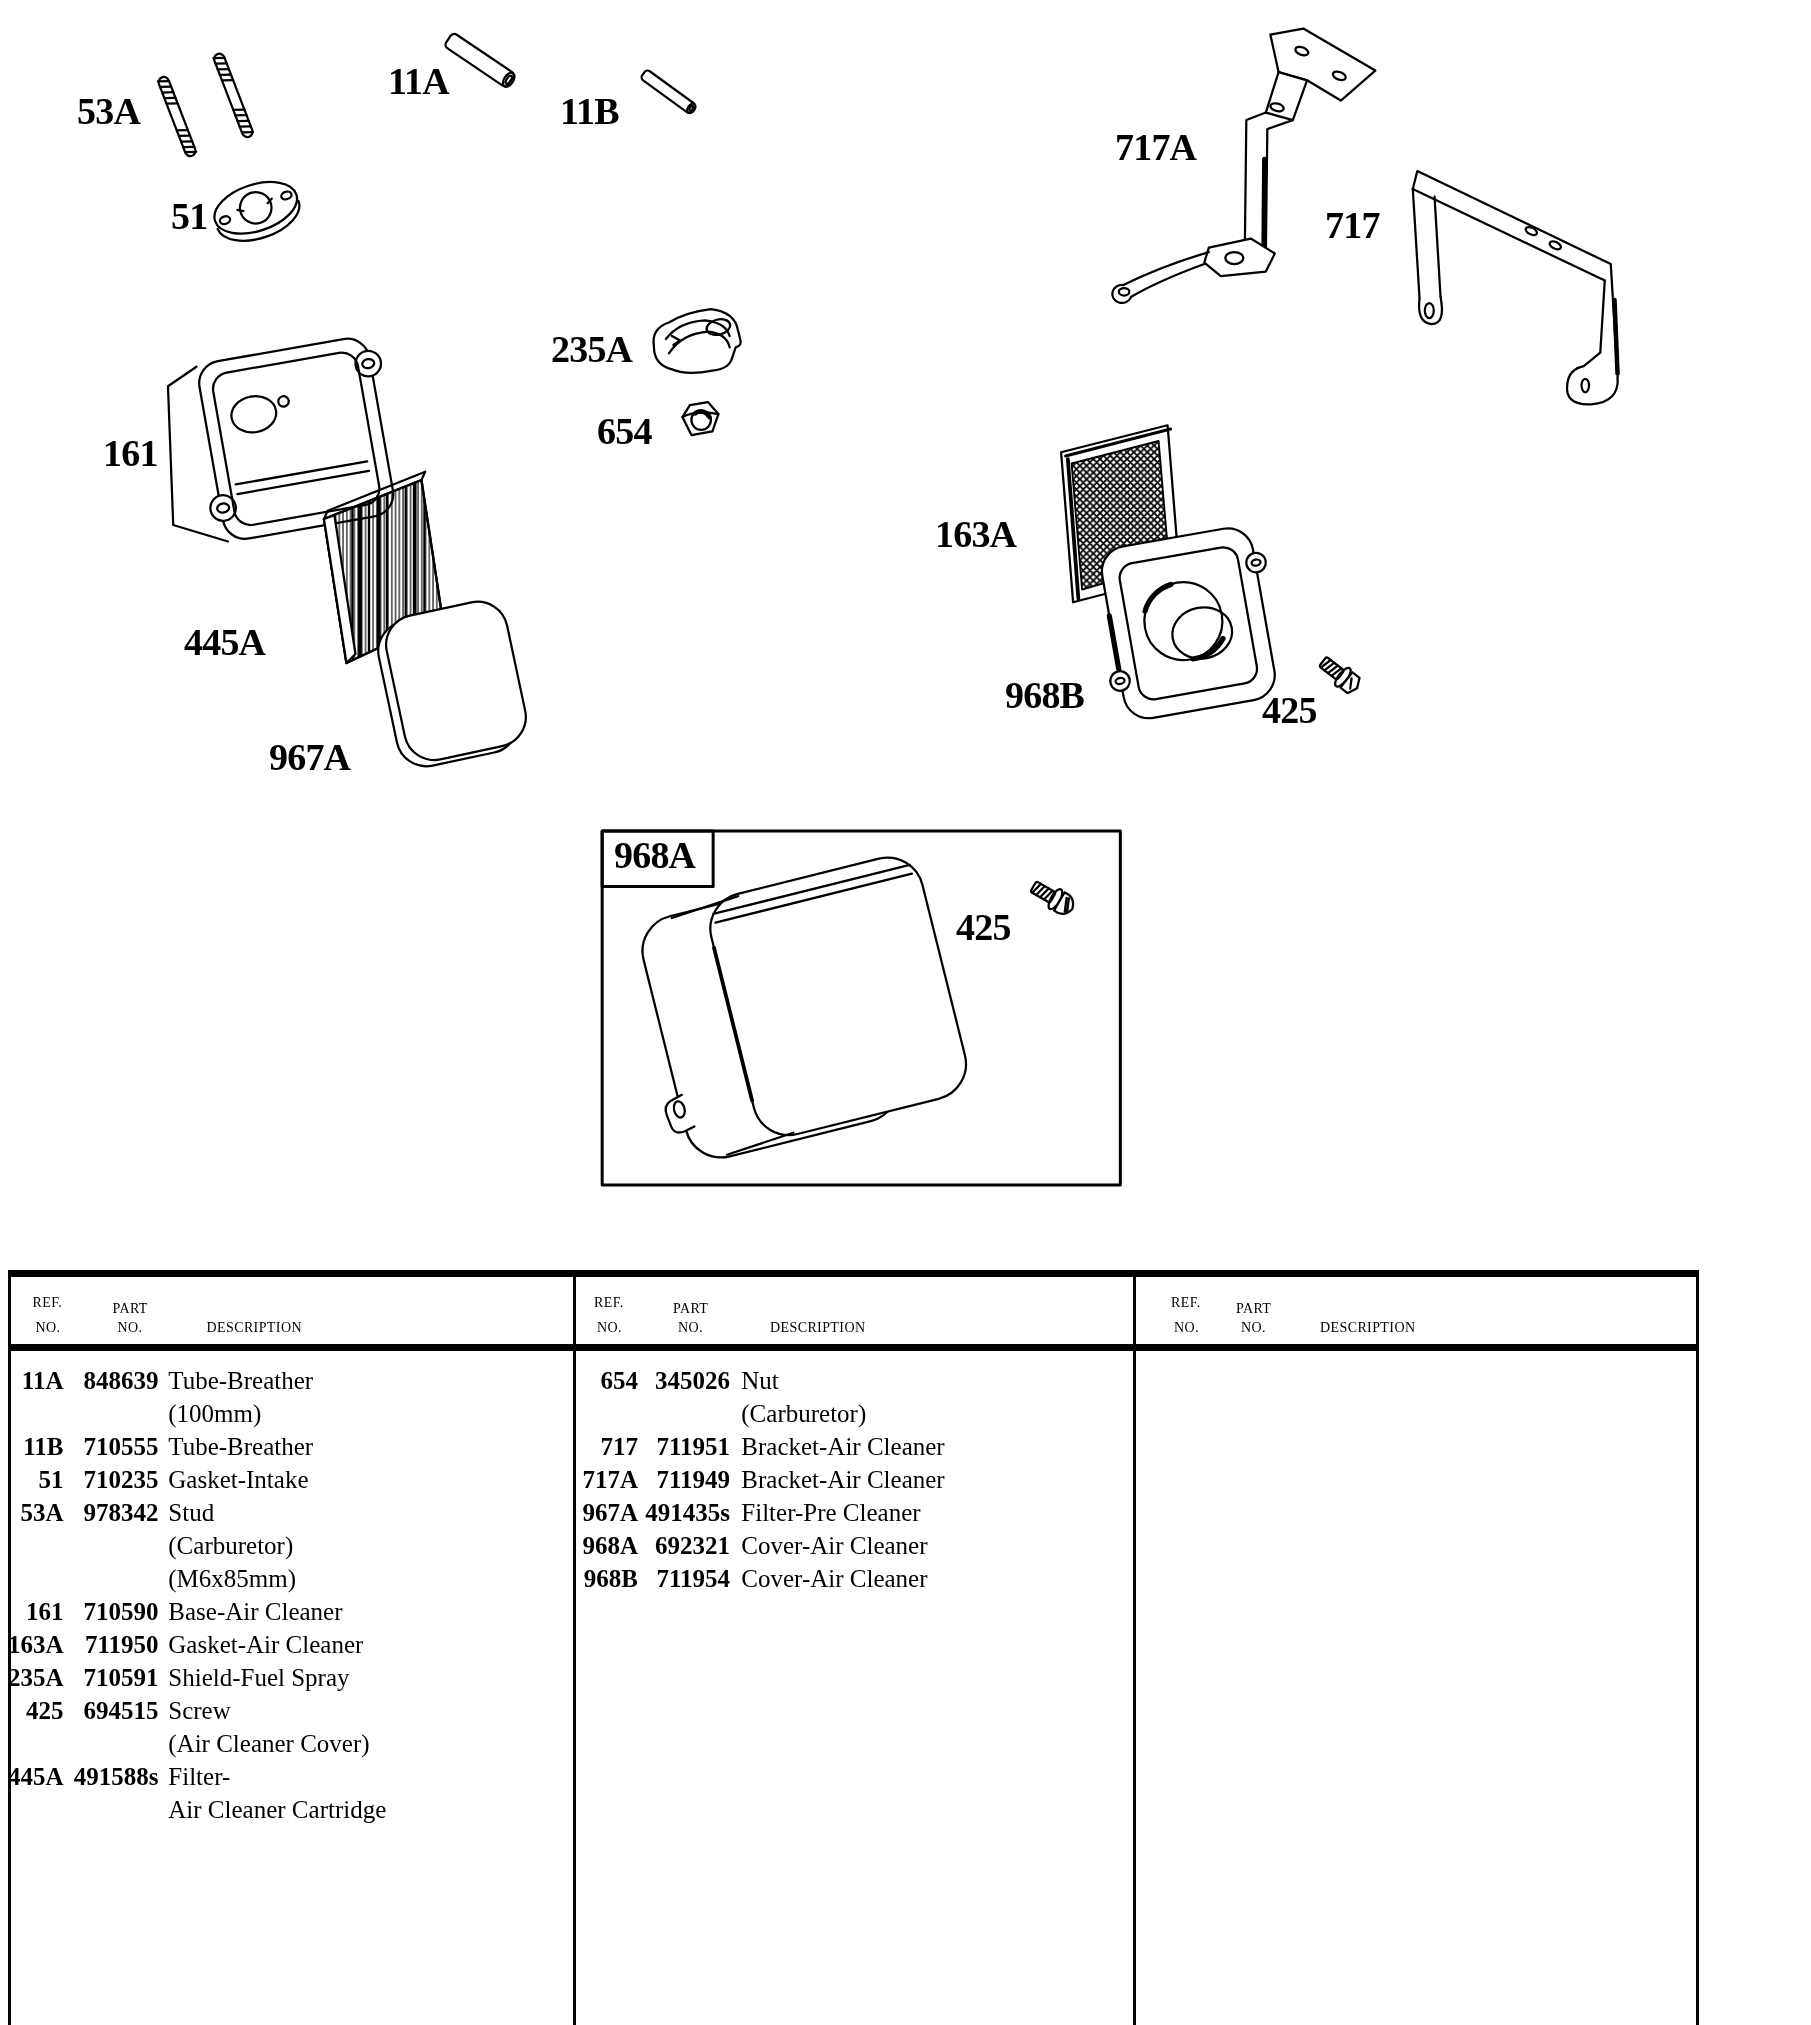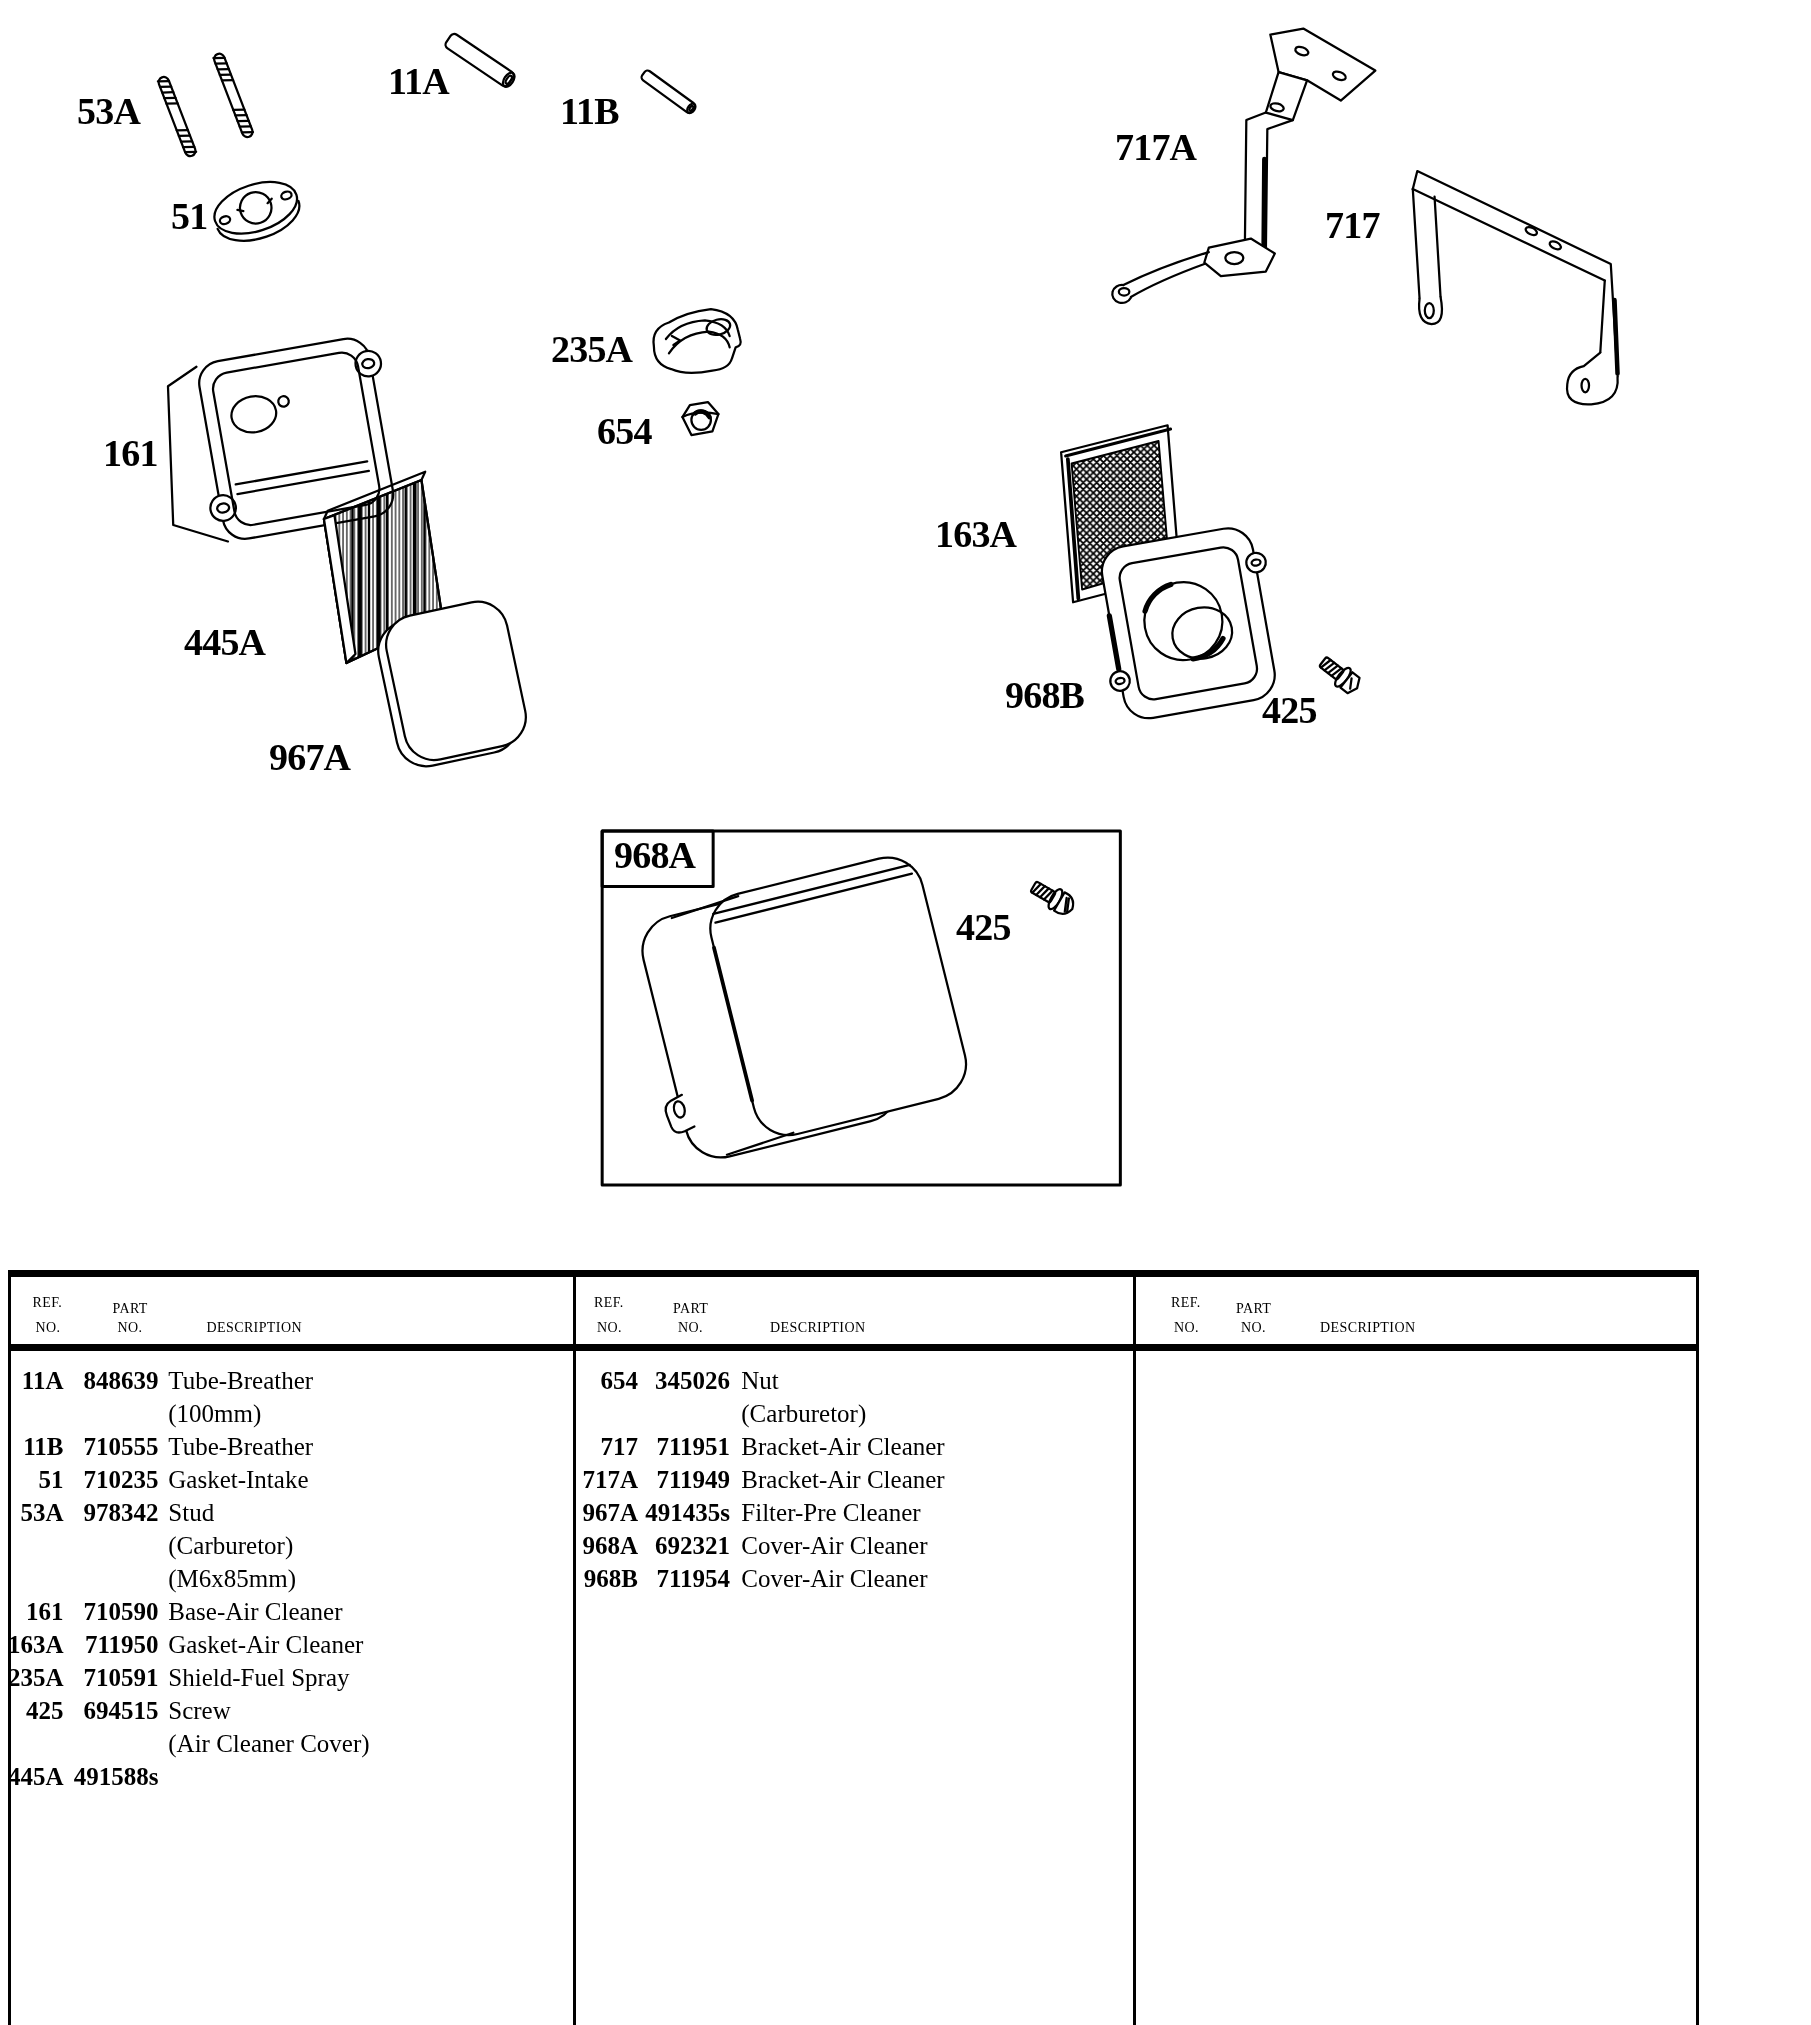--- a/index.html
+++ b/index.html
@@ -319,20 +319,24 @@
         <span class="t-ref">425</span>
         <span class="t-part">694515</span>
         <span class="t-desc">
           <span>Screw</span>
           <span>(Air Cleaner Cover)</span>
         </span>
       </div>
       <div class="t-row">
         <span class="t-ref">445A</span>
         <span class="t-part">491588s</span>
+        <span class="t-desc">
+          <span>Filter-</span>
+          <span>Air Cleaner Cartridge</span>
+        </span>
       </div>
     </div>
   <div class="t-col" id="col1">
       <div class="t-row">
         <span class="t-ref">654</span>
         <span class="t-part">345026</span>
         <span class="t-desc">
           <span>Nut</span>
           <span>(Carburetor)</span>
         </span>

